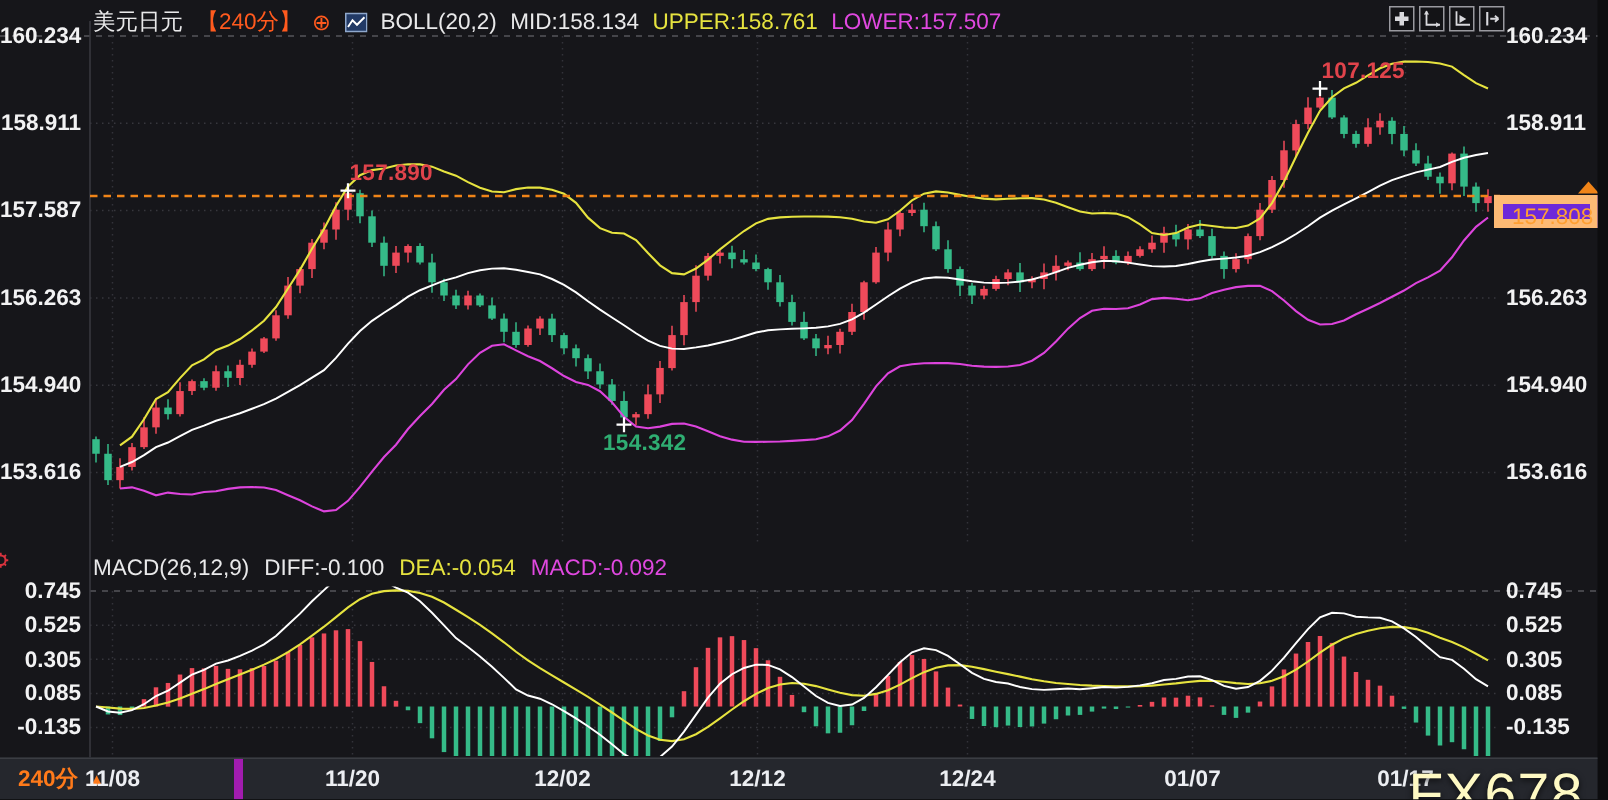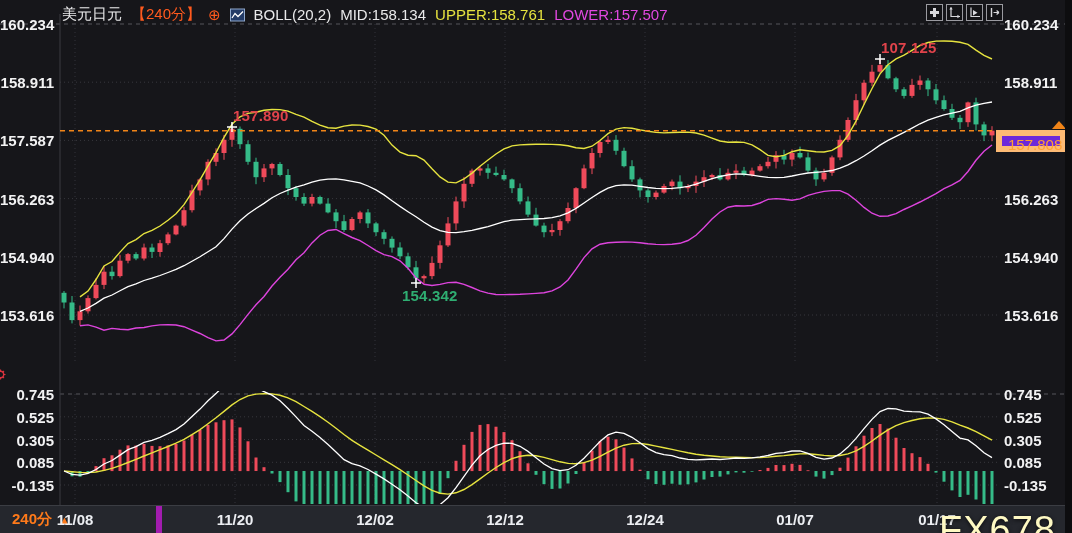--- a/index.html
+++ b/index.html
@@ -492,20 +492,26 @@
     </span>
   </div>
 
   <span class="gear-ico">
     <svg width="13" height="13" viewBox="0 0 13 13" stroke="#d8333e" fill="none">
       <circle cx="6.5" cy="6.5" r="3.2" stroke-width="1.4"></circle>
       <path d="M6.5 1.5 v2 M6.5 9.5 v2 M1.5 6.5 h2 M9.5 6.5 h2 M3 3 l1.4 1.4 M10 3 l-1.4 1.4 M3 10 l1.4 -1.4 M10 10 l-1.4 -1.4" stroke-width="1.2"></path>
     </svg>
   </span>
 
+  <div class="macd-header">
+    <span>MACD(26,12,9)</span>
+    <span>DIFF:-0.100</span>
+    <span class="dea">DEA:-0.054</span>
+    <span class="macdv">MACD:-0.092</span>
+  </div>
 
   <div id="axis-labels">
       <div class="ylabel " style="top: 24px;">160.234</div>
       <div class="ylabel right" style="top: 24px;">160.234</div>
       <div class="ylabel " style="top: 82.1736px;">158.911</div>
       <div class="ylabel right" style="top: 82.1736px;">158.911</div>
       <div class="ylabel " style="top: 140.391px;">157.587</div>
       <div class="ylabel " style="top: 198.609px;">156.263</div>
       <div class="ylabel right" style="top: 198.609px;">156.263</div>
       <div class="ylabel " style="top: 256.782px;">154.940</div>

